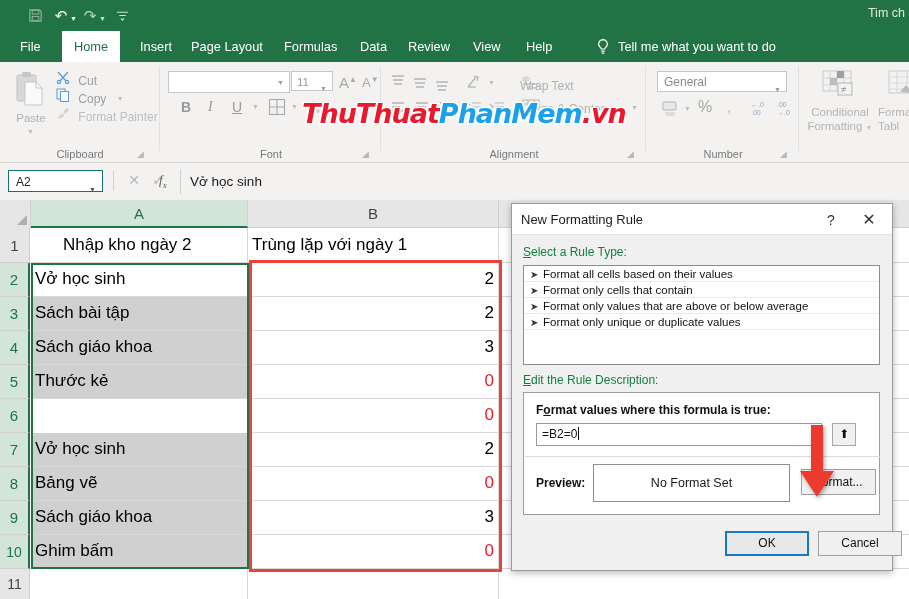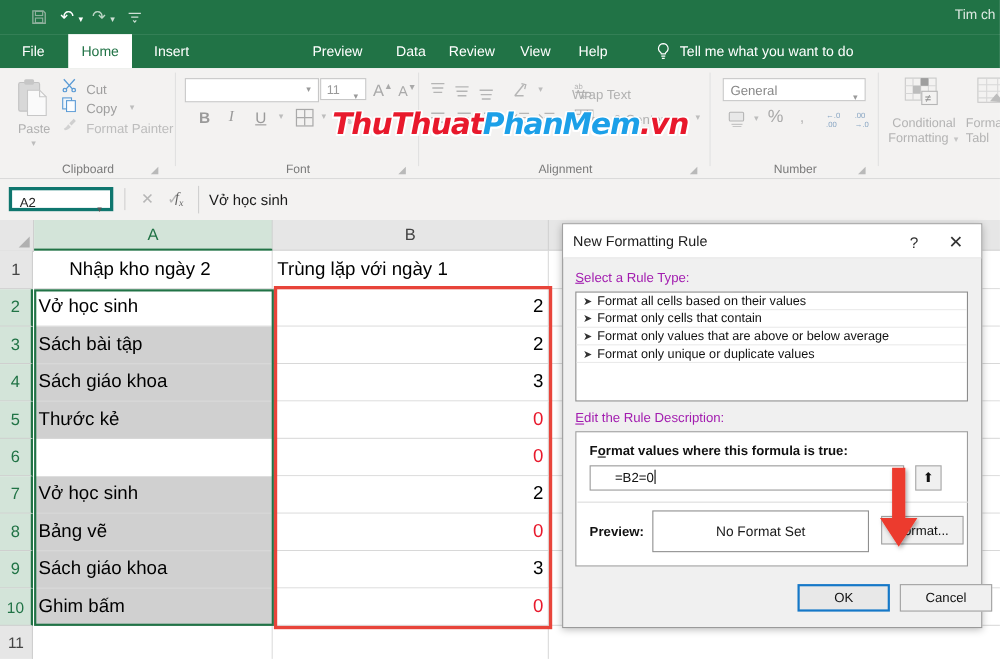--- a/index.html
+++ b/index.html
@@ -89,21 +89,21 @@
        1.5px 0 0 #fff,-1.5px 0 0 #fff,0 1.5px 0 #fff,0 -1.5px 0 #fff,
        1.5px 1.5px 0 #fff,-1.5px 1.5px 0 #fff,1.5px -1.5px 0 #fff,-1.5px -1.5px 0 #fff;
     z-index:6;
   }
   .wm-red{color:#e8192c;}
   .wm-blue{color:#1ca0e8;}
 
   
   .fbar{position:absolute;left:0;top:163px;width:909px;height:37px;background:#f3f2f1;
     border-bottom:1px solid #d4d4d4;}
-  .namebox{position:absolute;left:8px;top:7px;width:95px;height:22px;background:#fff;border:3px solid #0f766e;
+  .namebox{position:absolute;left:8px;top:7px;width:95px;height:22px;background:#fff;border:1px solid #0f766e;
     font-size:12px;color:#222;padding-left:7px;line-height:22px;box-sizing:border-box;}
   .nb-car{position:absolute;right:6px;top:8px;font-size:7px;color:#555;}
   .fb-vsep{position:absolute;left:113px;top:8px;width:1px;height:20px;background:#d0d0d0;}
   .fb-ico{position:absolute;top:9px;width:20px;text-align:center;font-size:14px;color:#b6b6b6;}
   .fx{position:absolute;left:159px;top:9px;font-size:13px;color:#5d5d5d;font-style:italic;font-family:"Liberation Serif",serif;}
   .fb-vsep2{position:absolute;left:180px;top:6px;width:1px;height:25px;background:#d0d0d0;}
   .fbinput{position:absolute;left:190px;top:8px;width:700px;height:21px;font-size:13.5px;color:#1a1a1a;line-height:21px;}
 
   
   .grid{position:absolute;left:0;top:200px;width:909px;height:399px;background:#ffffff;overflow:hidden;}
@@ -134,33 +134,33 @@
     box-shadow:0 2px 7px rgba(0,0,0,.28);z-index:10;
     font-size:12px;color:#111;
   }
   .dlg-title{position:absolute;left:0;top:0;width:100%;height:31px;background:#ffffff;
     border-bottom:1px solid #e2e2e2;box-sizing:border-box;}
   .dlg-title-text{position:absolute;left:9px;top:8px;font-size:13px;color:#1b1b1b;}
   .dlg-help{position:absolute;right:50px;top:6px;width:22px;height:20px;text-align:center;
     line-height:20px;font-size:14px;color:#333;}
   .dlg-close{position:absolute;right:10px;top:6px;width:26px;height:20px;text-align:center;
     line-height:19px;font-size:16px;color:#333;font-family:"DejaVu Sans",sans-serif;}
-  .dlg-lbl{position:absolute;font-size:12px;color:#a21caf;}
+  .dlg-lbl{position:absolute;font-size:12px;color:#15803d;}
   .udl{text-decoration:underline;}
   .ruleList{position:absolute;left:11px;top:61px;width:357px;height:100px;background:#fff;
     border:1px solid #8c8c8c;box-sizing:border-box;overflow:hidden;}
   .ruleItem{height:16px;line-height:16px;font-size:11.5px;color:#111;padding-left:6px;white-space:nowrap;
     border-bottom:1px solid #eaeaea;box-sizing:border-box;}
   .ruleItem.selected{background:#dcdcdc;}
   .ruleArrow{display:inline-block;width:13px;color:#333;font-size:10px;}
   .descBox{position:absolute;left:11px;top:188px;width:357px;height:123px;background:#fff;border:1px solid #9d9d9d;
     box-sizing:border-box;}
   .descLbl{position:absolute;left:12px;top:10px;font-weight:bold;font-size:12px;color:#111;}
   .fmlInput{position:absolute;left:12px;top:30px;width:286px;height:23px;background:#fff;border:1px solid #9a9a9a;
-    box-sizing:border-box;font-size:12px;color:#111;padding-left:22px;line-height:21px;font-family:"Liberation Sans",sans-serif;}
+    box-sizing:border-box;font-size:12px;color:#111;padding-left:5px;line-height:21px;font-family:"Liberation Sans",sans-serif;}
   .caret{display:inline-block;width:1px;height:13px;background:#111;vertical-align:-2px;margin-left:1px;}
   .collapseBtn{position:absolute;left:308px;top:30px;width:24px;height:23px;background:#f0f0f0;
     border:1px solid #a7a7a7;box-sizing:border-box;text-align:center;line-height:21px;font-size:12px;color:#111;}
   .descSep{position:absolute;left:1px;top:63px;width:355px;height:1px;background:#dcdcdc;}
   .previewLbl{position:absolute;left:12px;top:83px;font-weight:bold;font-size:12px;color:#111;}
   .previewBox{position:absolute;left:69px;top:71px;width:197px;height:38px;background:#fff;border:1px solid #8f8f8f;
     box-sizing:border-box;text-align:center;line-height:36px;font-size:12.5px;color:#1a1a1a;}
   .formatBtn{position:absolute;left:277px;top:76px;width:75px;height:26px;background:#f0f0f0;border:1px solid #a0a0a0;
     box-sizing:border-box;text-align:center;line-height:24px;font-size:12px;color:#111;}
   .okBtn{position:absolute;left:213px;top:327px;width:84px;height:25px;background:#e8e8e8;
@@ -195,21 +195,22 @@
           </svg>
       </div>
     </div>
     <div class="title-right">Tim ch</div>
   </div>
 
   <div class="tabsbar">
     <div class="tab" style="left:8px;">File</div>
     <div class="tab active" style="left:62px;">Home</div>
     <div class="tab" style="left:128px;">Insert</div>
-    <div class="tab" style="left:272px;">Preview</div>
+    <div class="tab" style="left:179px;">Page Layout</div>
+    <div class="tab" style="left:272px;">Formulas</div>
     <div class="tab" style="left:348px;">Data</div>
     <div class="tab" style="left:396px;">Review</div>
     <div class="tab" style="left:461px;">View</div>
     <div class="tab" style="left:514px;">Help</div>
     <span class="bulb">
       <svg width="16" height="18" viewBox="0 0 16 18">
           <path d="M8 1.6a4.4 4.4 0 0 0-2.6 7.9c.5.4.8.9.8 1.5h3.6c0-.6.3-1.1.8-1.5A4.4 4.4 0 0 0 8 1.6z" fill="none" stroke="#ffffff" stroke-width="1.1"></path>
           <path d="M6.2 13.1h3.6M6.7 15.1h2.6" stroke="#ffffff" stroke-width="1.1" fill="none"></path>
         </svg>
     </span>

